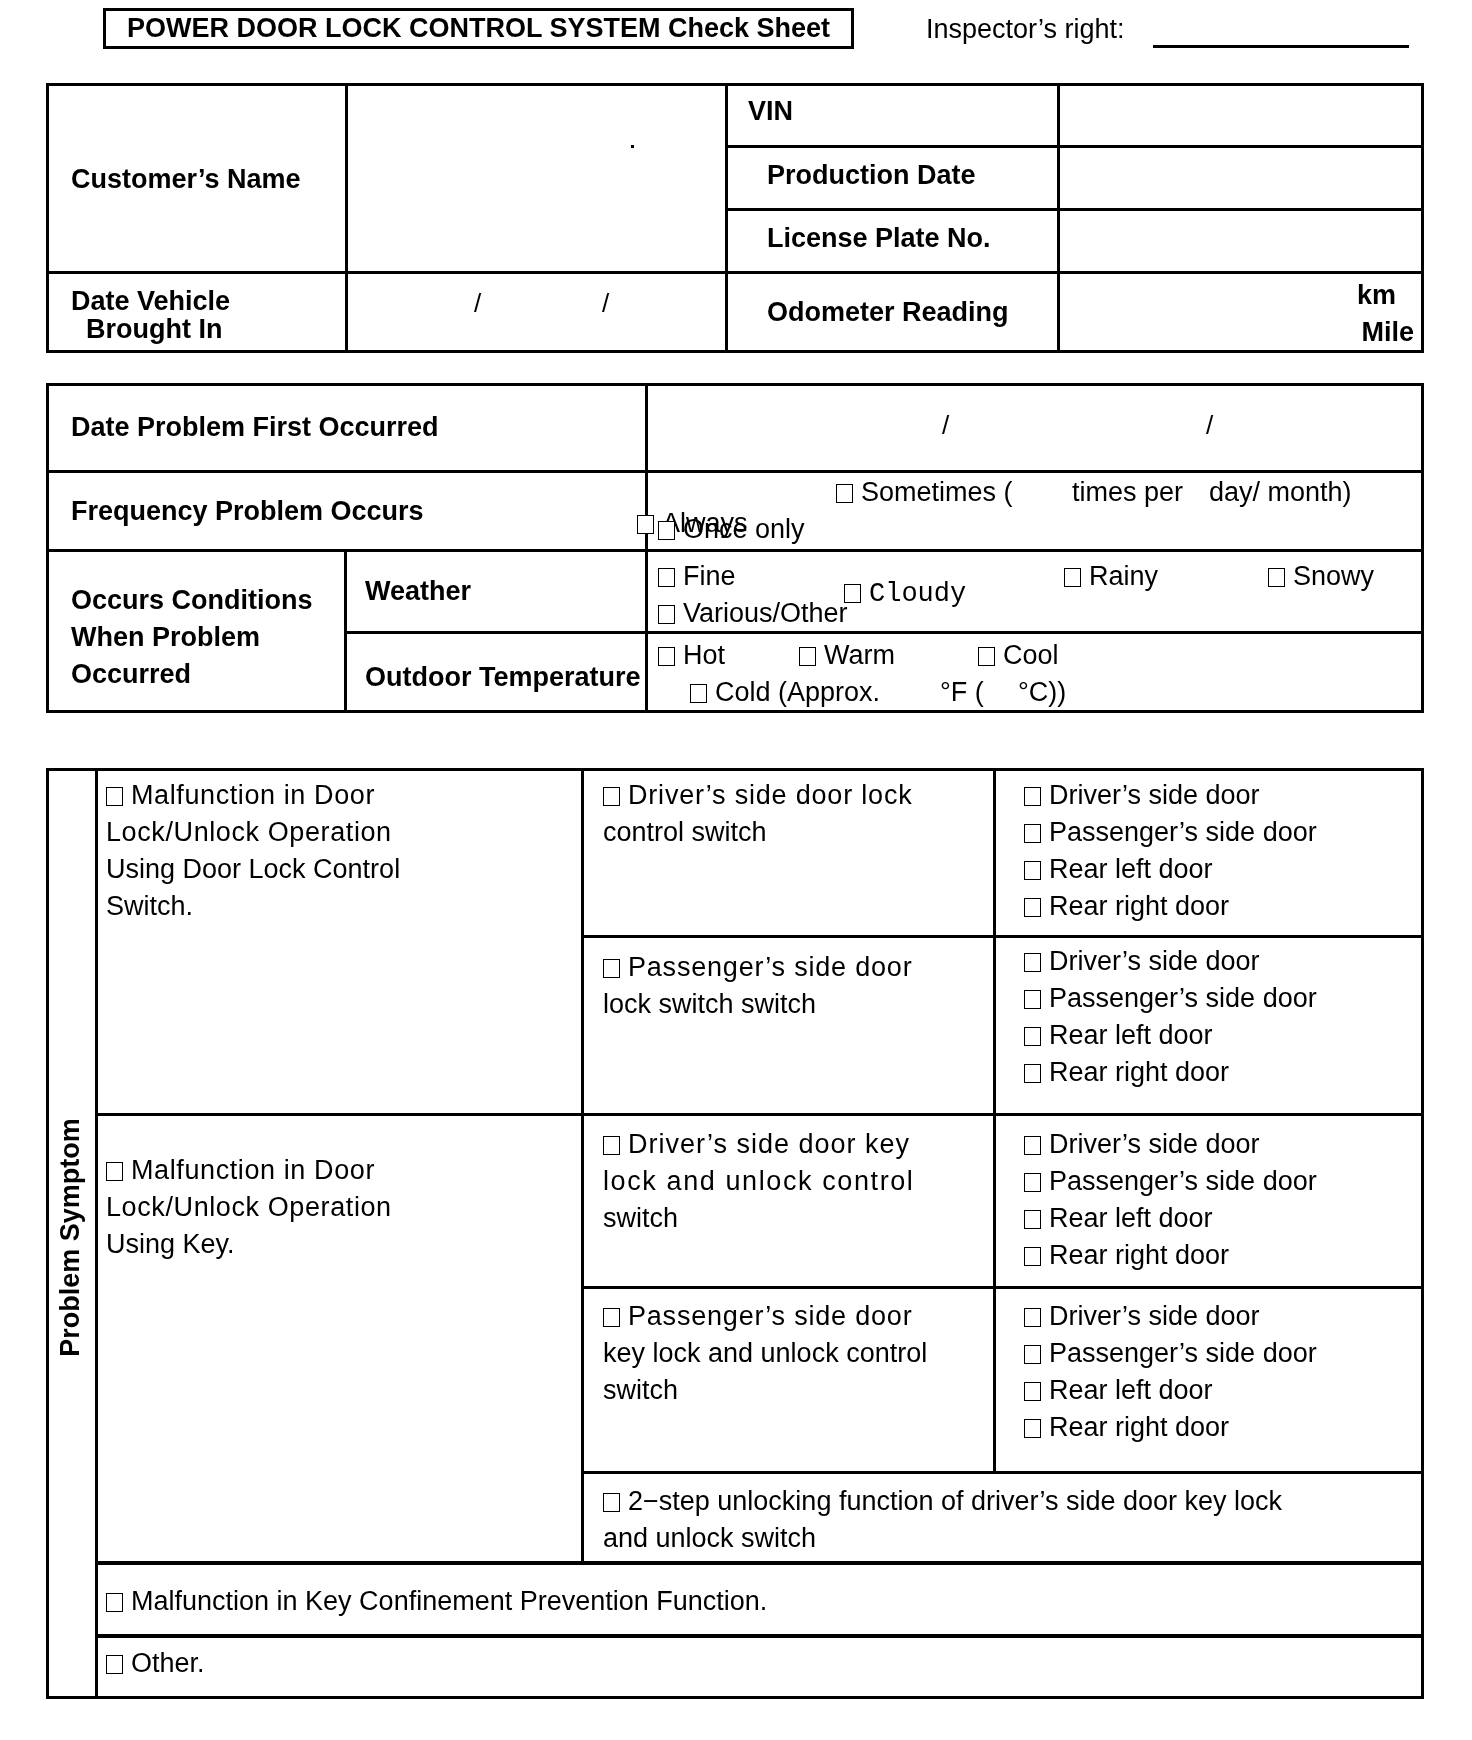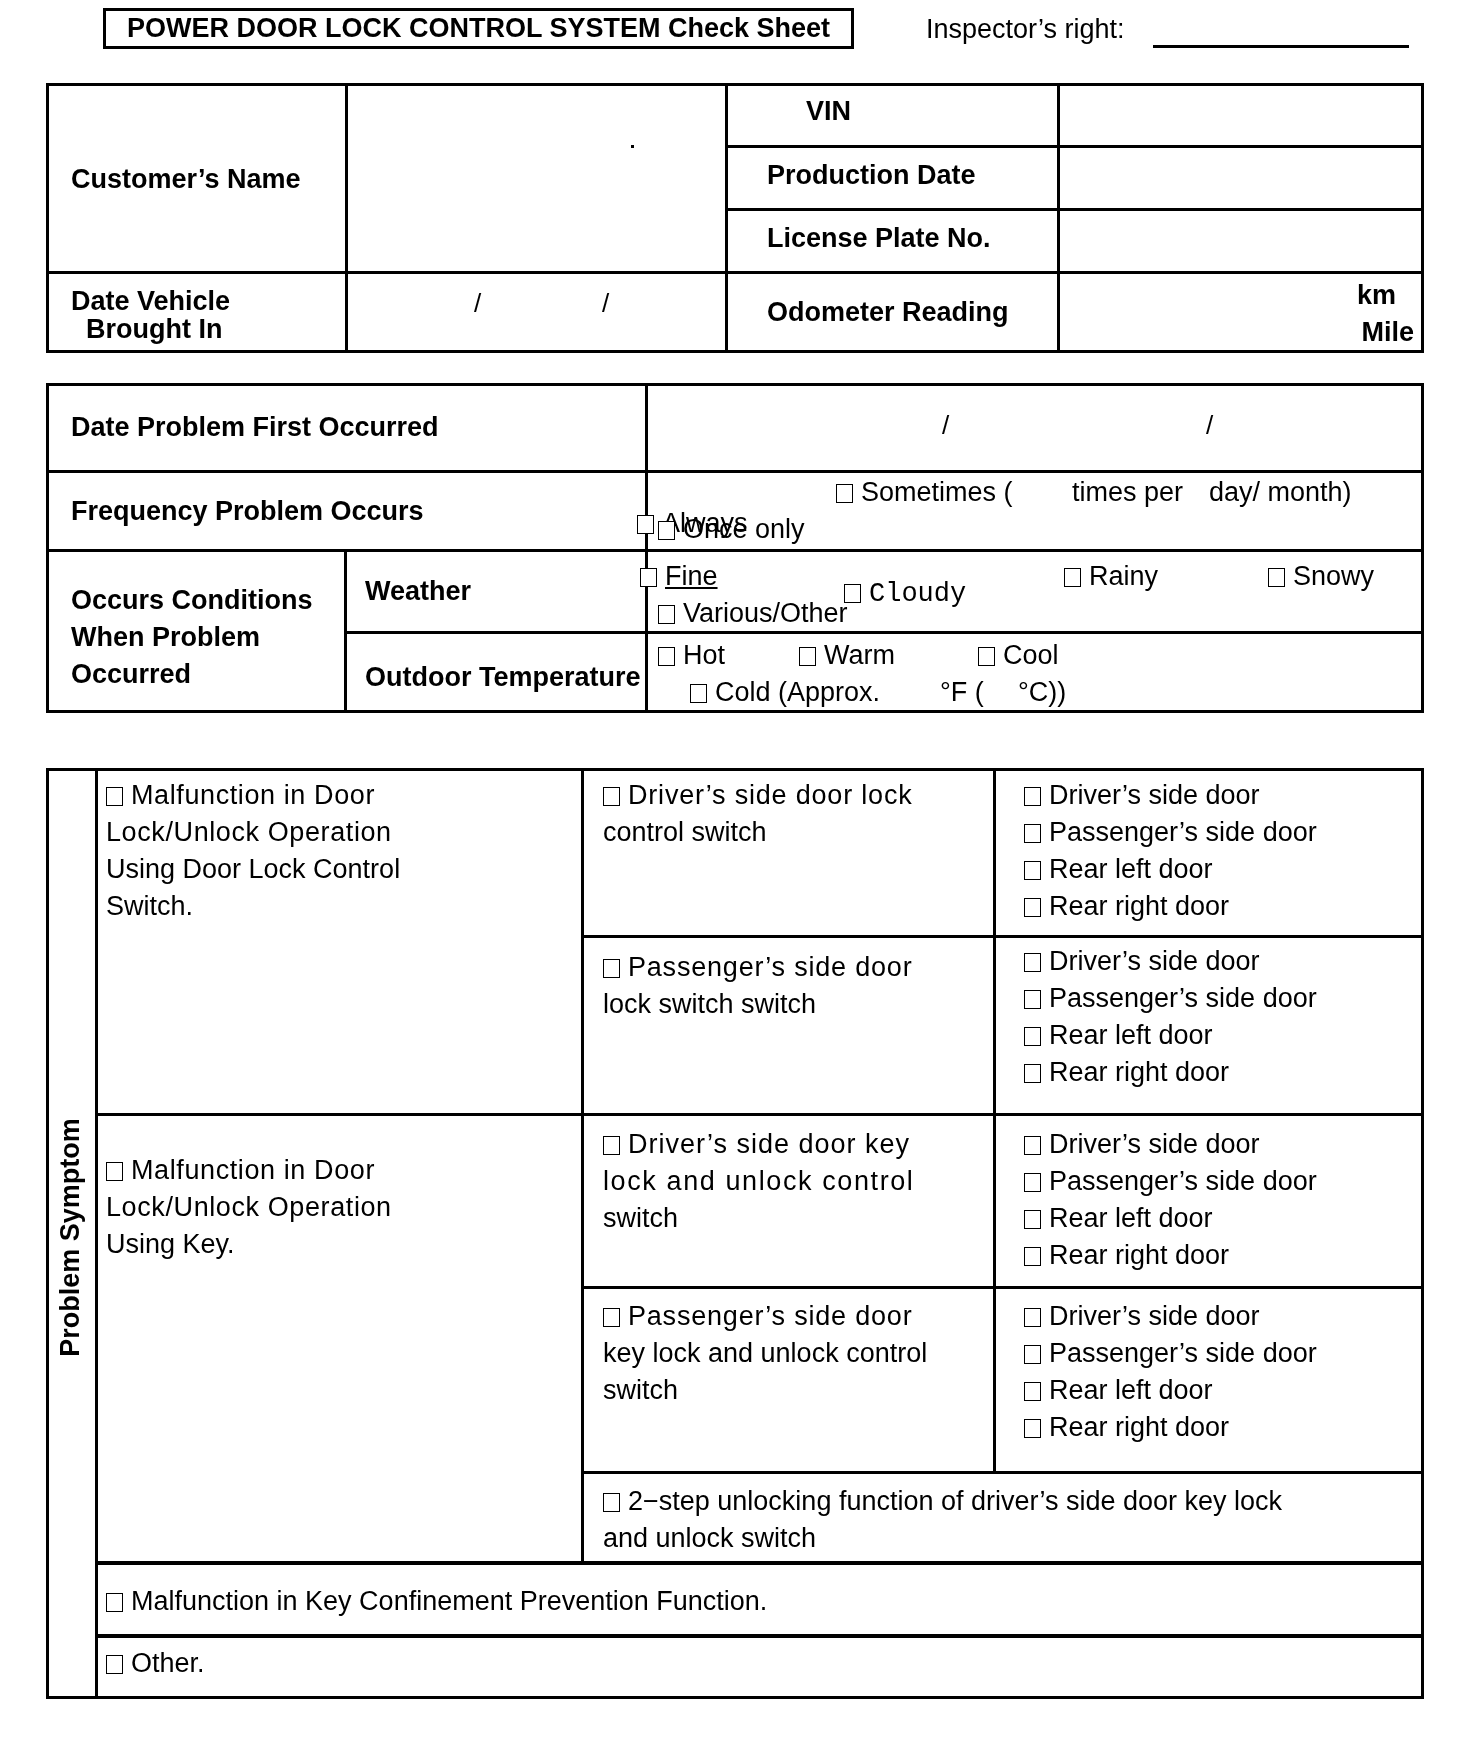--- a/index.html
+++ b/index.html
@@ -32,21 +32,21 @@
 <div class="vl" style="left:725px;top:83px;height:270px;"></div>
 <div class="vl" style="left:1057px;top:83px;height:270px;"></div>
 <div class="hl" style="left:725px;top:145px;width:698px;"></div>
 <div class="hl" style="left:725px;top:208px;width:698px;"></div>
 <div class="hl" style="left:46px;top:271px;width:1377px;"></div>
 
 <div class="lbl" style="left:71px;top:162px;">Customer’s Name</div>
 <div class="field" style="left:349px;top:87px;width:375px;height:183px;"></div>
 <div class="abs" style="left:631px;top:145px;width:3px;height:3px;background:#000;"></div>
 
-<div class="lbl" style="left:806px;top:94px;text-align:center;">VIN</div>
+<div class="lbl" style="left:748px;top:94px;text-align:center;">VIN</div>
 <div class="field" style="left:1061px;top:87px;width:360px;height:58px;"></div>
 <div class="lbl" style="left:767px;top:158px;">Production Date</div>
 <div class="field" style="left:1061px;top:149px;width:360px;height:59px;"></div>
 <div class="lbl" style="left:767px;top:221px;">License Plate No.</div>
 <div class="field" style="left:1061px;top:212px;width:360px;height:59px;"></div>
 
 <div class="lbl" style="left:71px;top:284px;">Date Vehicle</div>
 <div class="lbl" style="left:86px;top:312px;">Brought In</div>
 <div class="field" style="left:349px;top:275px;width:375px;height:75px;"></div>
 <div class="slash" style="left:474px;top:288px;">/</div>
@@ -74,21 +74,21 @@
 <div class="txt" style="left:836px;top:474px;"><span class="cb"></span><span>Sometimes (</span></div>
 <div class="txt" style="left:1072px;top:474px;">times per</div>
 <div class="txt" style="left:1209px;top:474px;">day/ month)</div>
 <div class="txt" style="left:658px;top:511px;"><span class="cb"></span><span>Once only</span></div>
 
 <div class="lbl" style="left:71px;top:583px;">Occurs Conditions</div>
 <div class="lbl" style="left:71px;top:620px;">When Problem</div>
 <div class="lbl" style="left:71px;top:657px;">Occurred</div>
 
 <div class="lbl" style="left:365px;top:574px;">Weather</div>
-<div class="txt" style="left:640px;top:558px;text-decoration:underline;"><span class="cb"></span><span>Fine</span></div>
+<div class="txt" style="left:658px;top:558px;"><span class="cb"></span><span>Fine</span></div>
 <div class="txt" style="left:844px;top:576px;font-family:Liberation Mono, monospace;"><span class="cb"></span><span>Cloudy</span></div>
 <div class="txt" style="left:1064px;top:558px;"><span class="cb"></span><span>Rainy</span></div>
 <div class="txt" style="left:1268px;top:558px;"><span class="cb"></span><span>Snowy</span></div>
 <div class="txt" style="left:658px;top:595px;"><span class="cb"></span><span>Various/Other</span></div>
 
 <div class="lbl" style="left:365px;top:660px;">Outdoor Temperature</div>
 <div class="txt" style="left:658px;top:637px;"><span class="cb"></span><span>Hot</span></div>
 <div class="txt" style="left:799px;top:637px;"><span class="cb"></span><span>Warm</span></div>
 <div class="txt" style="left:978px;top:637px;"><span class="cb"></span><span>Cool</span></div>
 <div class="txt" style="left:658px;top:674px;margin-left:32px;"><span class="cb"></span><span>Cold (Approx.</span></div>

